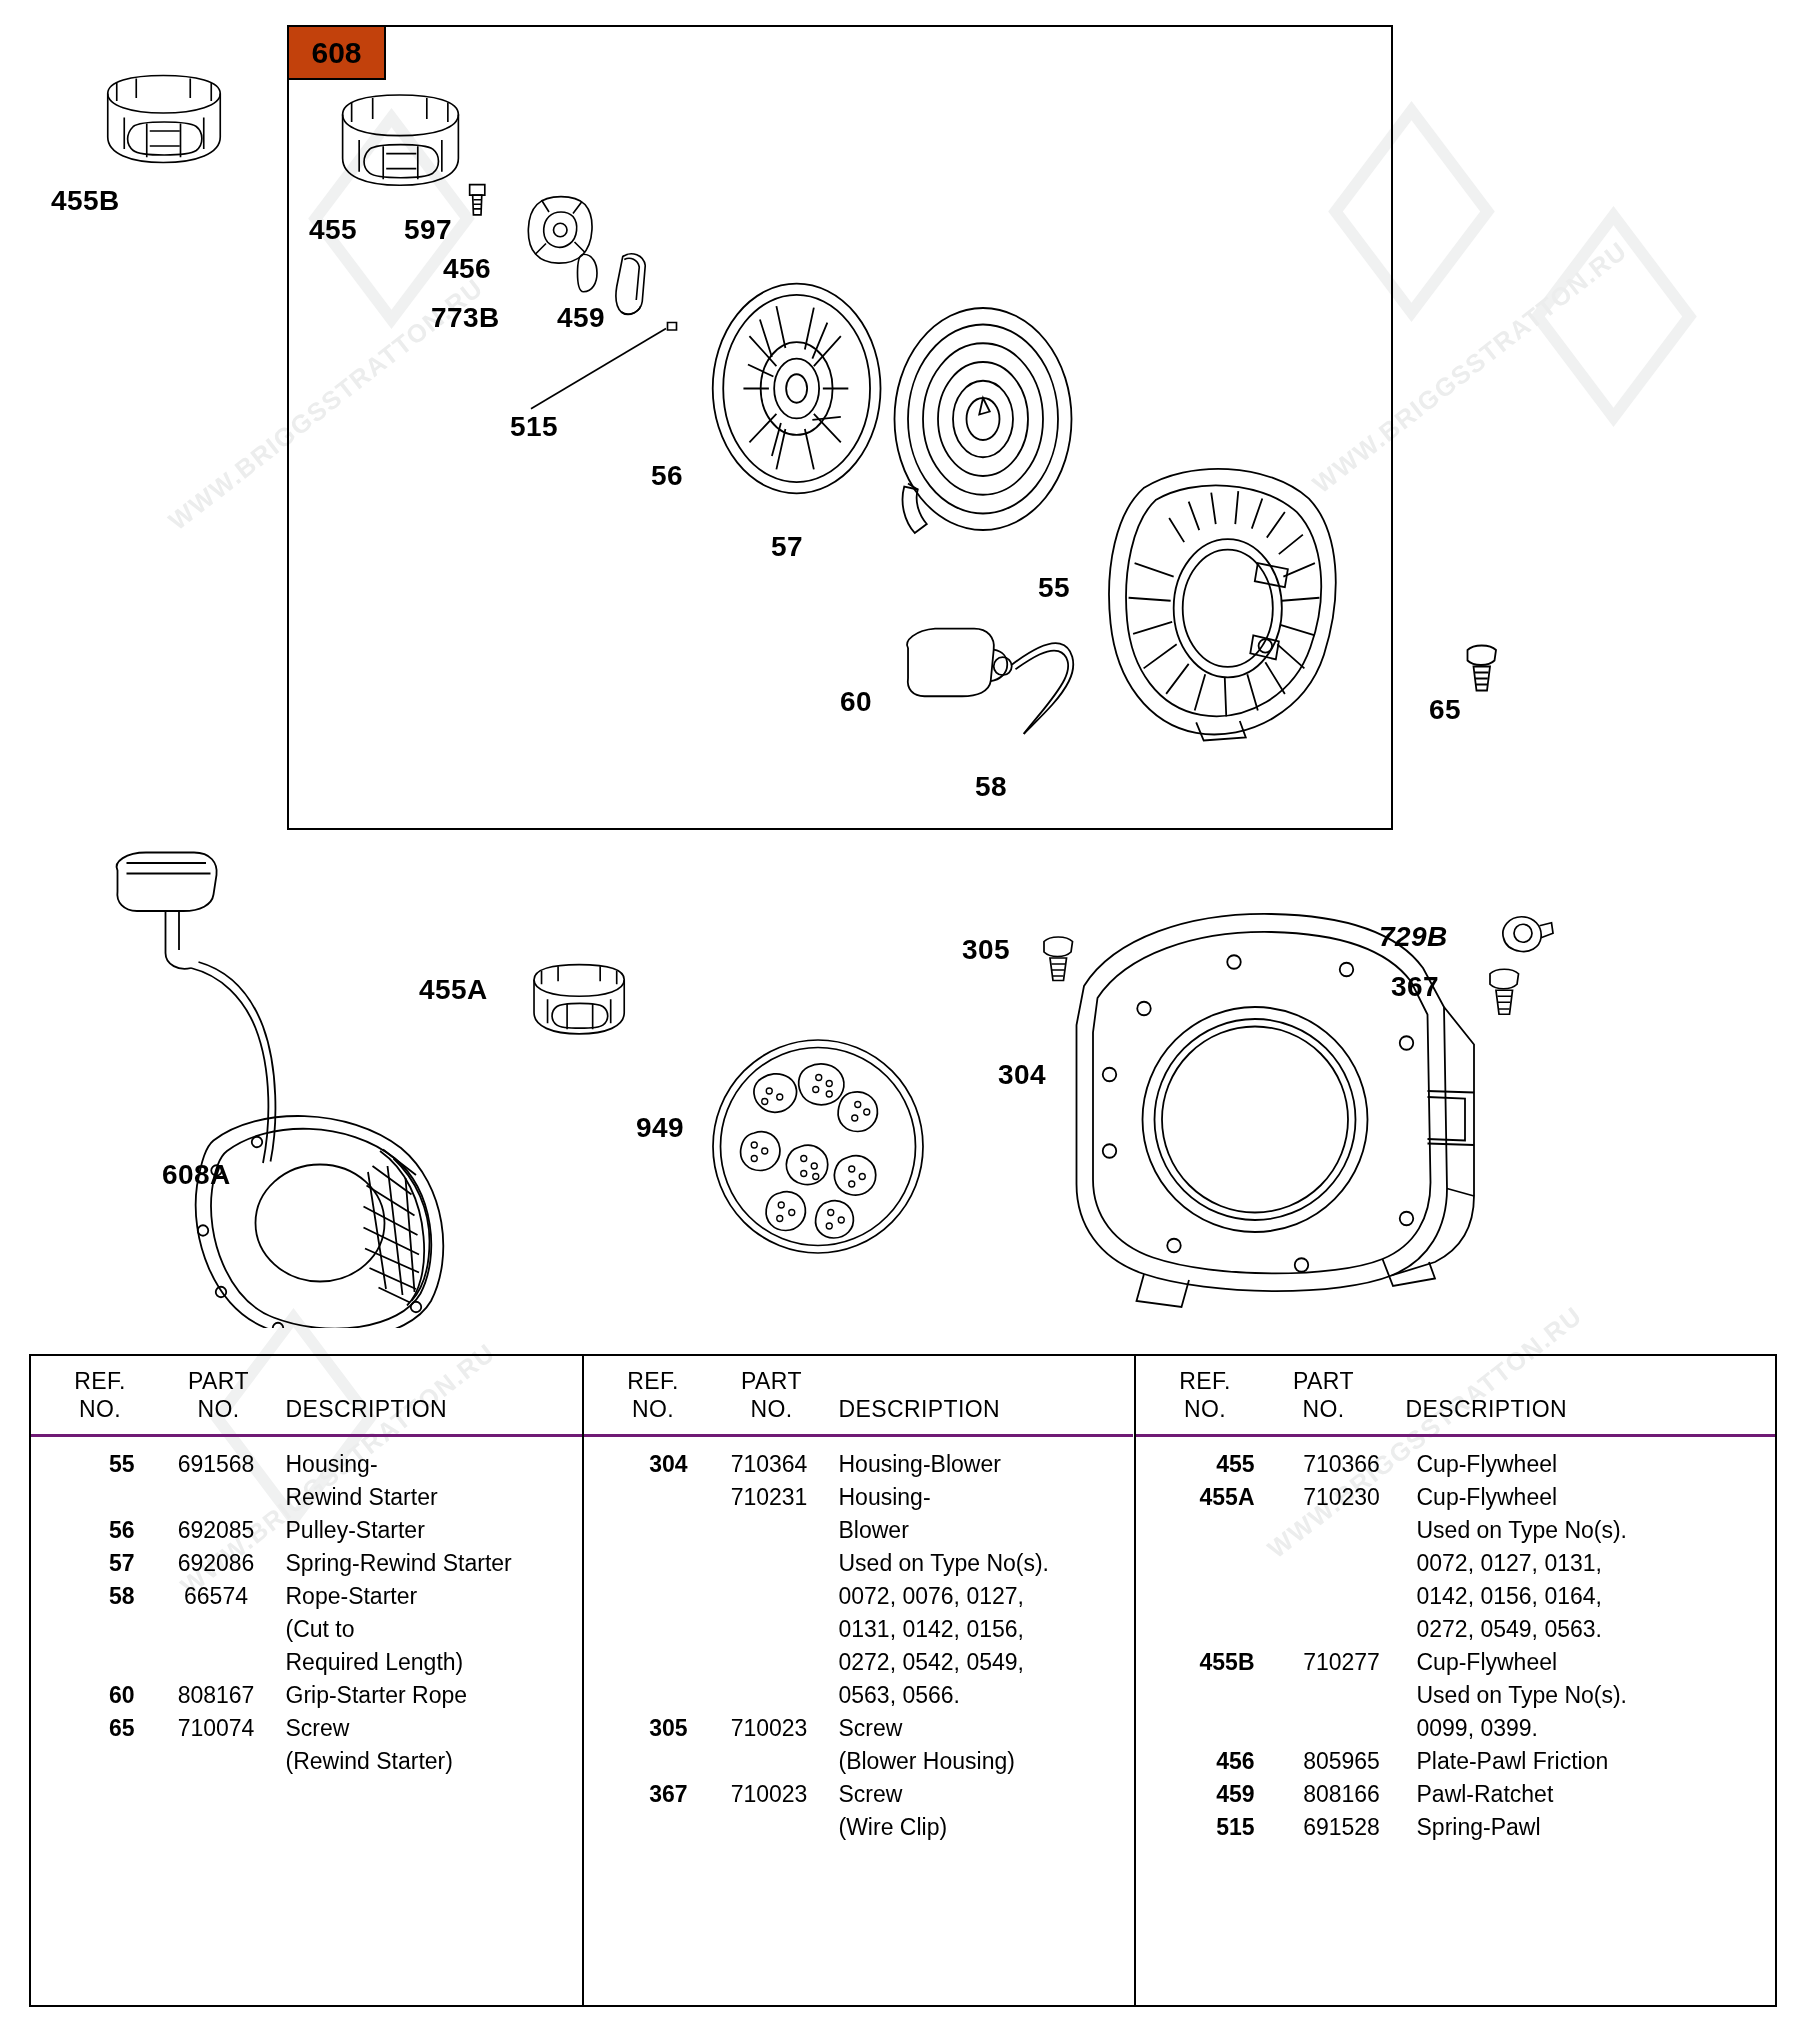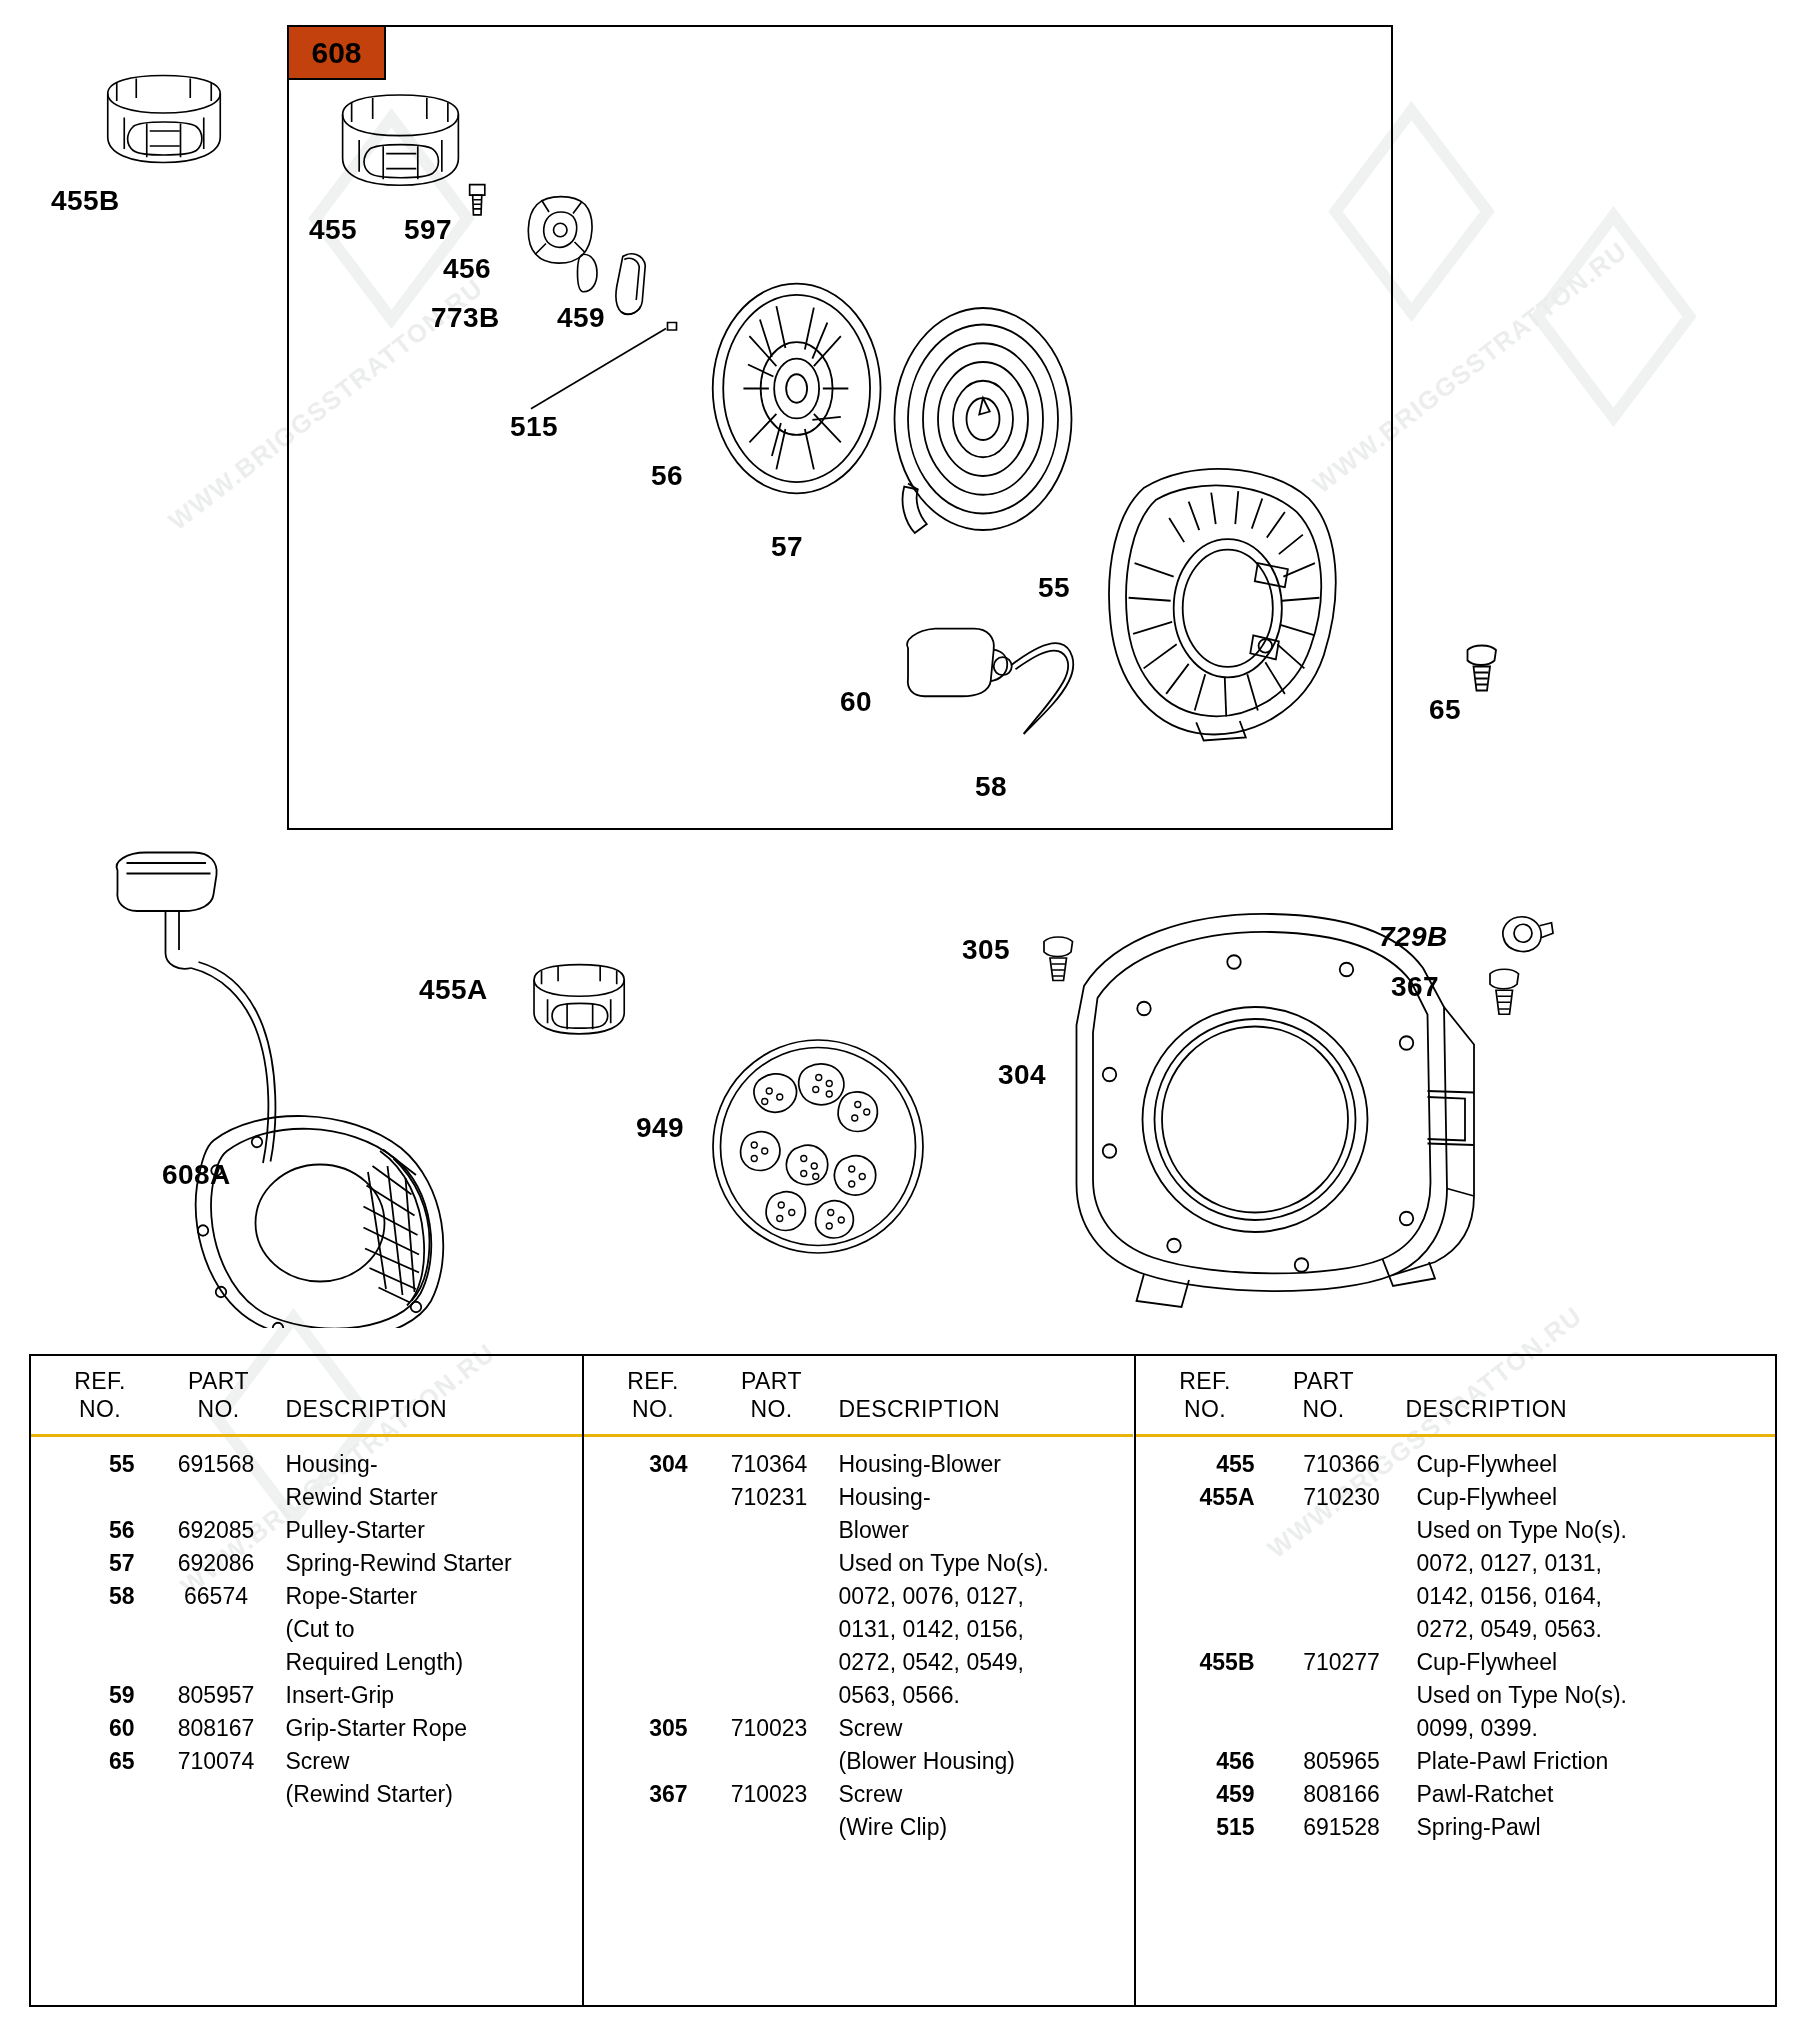--- a/index.html
+++ b/index.html
@@ -96,21 +96,21 @@
     top: 0;
     height: 100%;
     box-sizing: border-box;
   }
   .tbl-col.c1 { left: 0;      width: 551px; }
   .tbl-col.c2 { left: 551px;  width: 551px; border-left: 2.3px solid #000; }
   .tbl-col.c3 { left: 1103px; width: 641px; border-left: 2.3px solid #000; }
 
   .tbl-head {
     height: 81px;
-    border-bottom: 3px solid #eab308;
+    border-bottom: 3px solid #701a75;
     position: relative;
     box-sizing: border-box;
   }
   .hd {
     position: absolute;
     text-align: center;
     font-size: 23px;
     line-height: 28.5px;
     letter-spacing: 0.4px;
   }
@@ -482,25 +482,20 @@
         <div class="cell-desc">Spring-Rewind Starter</div>
       </div>
       <div class="row">
         <div class="cell-ref">58</div>
         <div class="cell-part">66574</div>
         <div class="cell-desc">Rope-Starter
 (Cut to
 Required Length)</div>
       </div>
       <div class="row">
-        <div class="cell-ref">59</div>
-        <div class="cell-part">805957</div>
-        <div class="cell-desc">Insert-Grip</div>
-      </div>
-      <div class="row">
         <div class="cell-ref">60</div>
         <div class="cell-part">808167</div>
         <div class="cell-desc">Grip-Starter Rope</div>
       </div>
       <div class="row">
         <div class="cell-ref">65</div>
         <div class="cell-part">710074</div>
         <div class="cell-desc">Screw
 (Rewind Starter)</div>
       </div>

